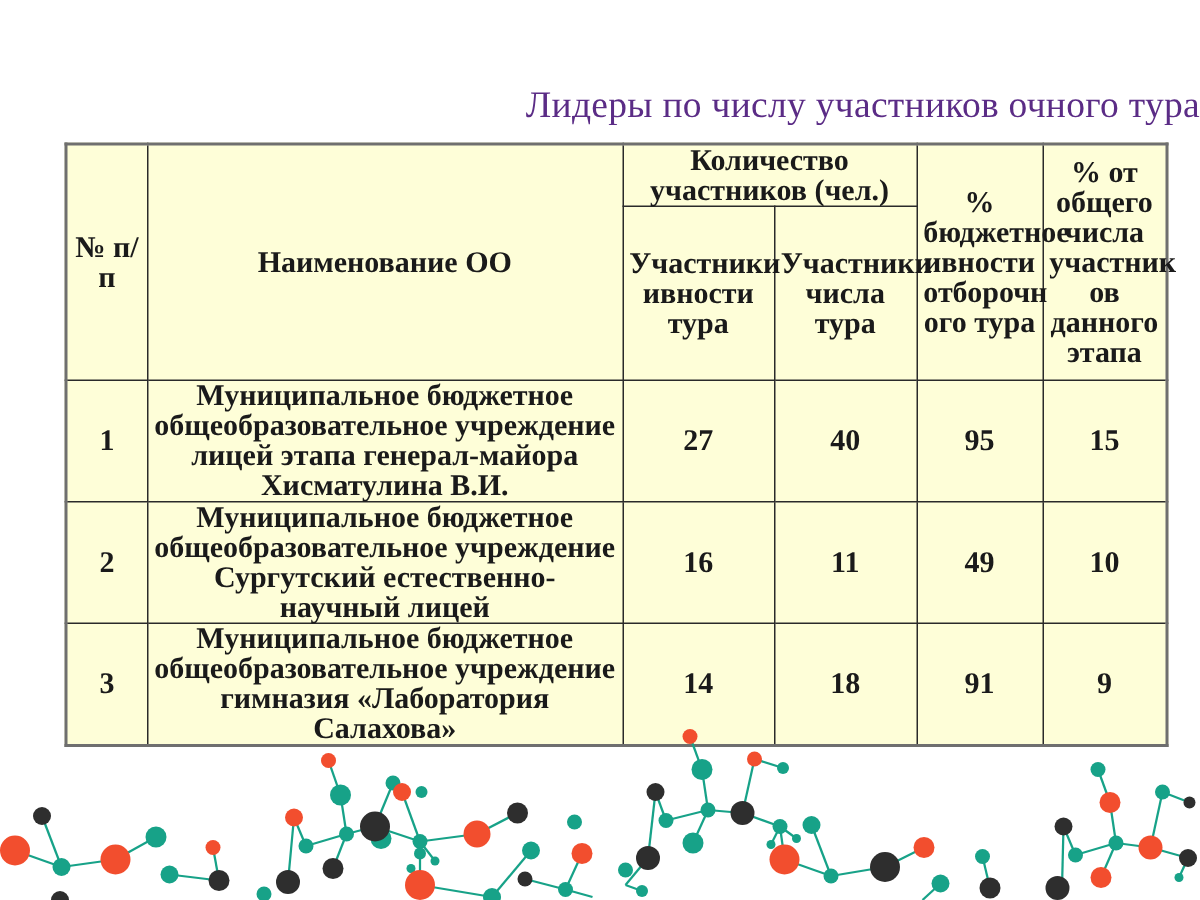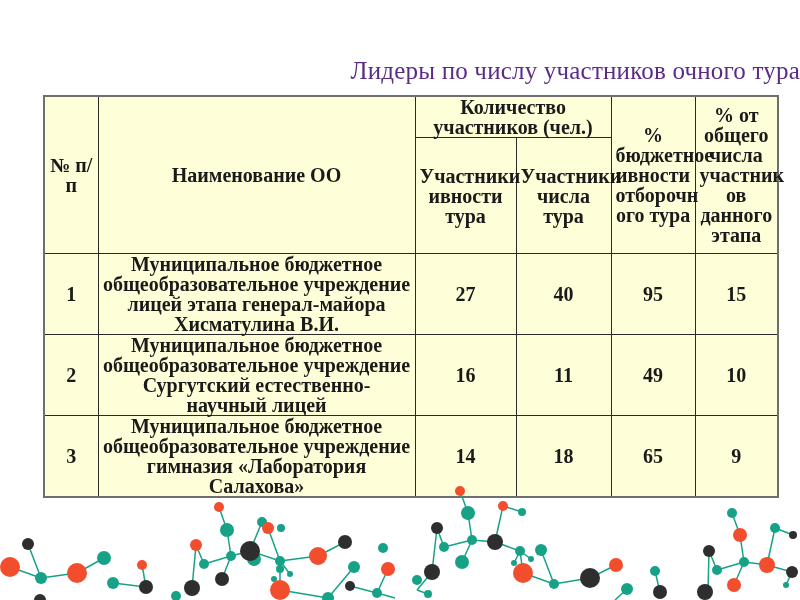--- a/index.html
+++ b/index.html
@@ -76,21 +76,21 @@
     <td>16</td>
     <td>11</td>
     <td>49</td>
     <td>10</td>
   </tr>
   <tr style="height:61px">
     <td class="num">3</td>
     <td class="name">Муниципальное бюджетное общеобразовательное учреждение гимназия «Лаборатория Салахова»</td>
     <td>14</td>
     <td>18</td>
-    <td>65</td>
+    <td>91</td>
     <td>9</td>
   </tr>
 </tbody>
   </table>
 
 <svg class="molecules" width="800" height="120" viewBox="0 0 800 120">
   <g stroke="#17a288" stroke-width="1.5" fill="none">
 
     <line x1="10" y1="87" x2="41" y2="98"></line>
     <line x1="28" y1="64" x2="41" y2="98"></line>

